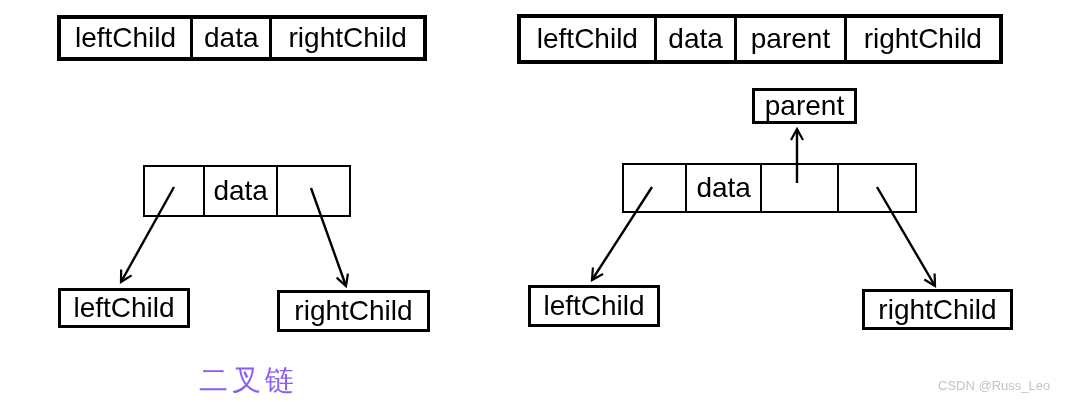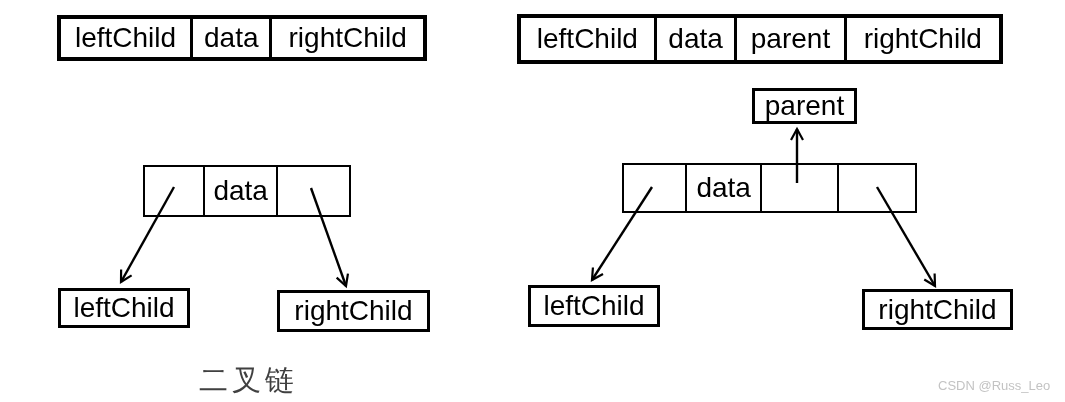--- a/index.html
+++ b/index.html
@@ -67,21 +67,21 @@
     line-height: 1;
     white-space: nowrap;
     padding: 0 3px;
   }
 
   .caption {
     position: absolute;
     font-size: 29px;
     letter-spacing: 4px;
     line-height: 1;
-    color: #404040;
+    color: #8b5cf6;
   }
 
   .watermark {
     position: absolute;
     font-size: 13px;
     line-height: 1;
   }
 
   .arrows {
     position: absolute;

